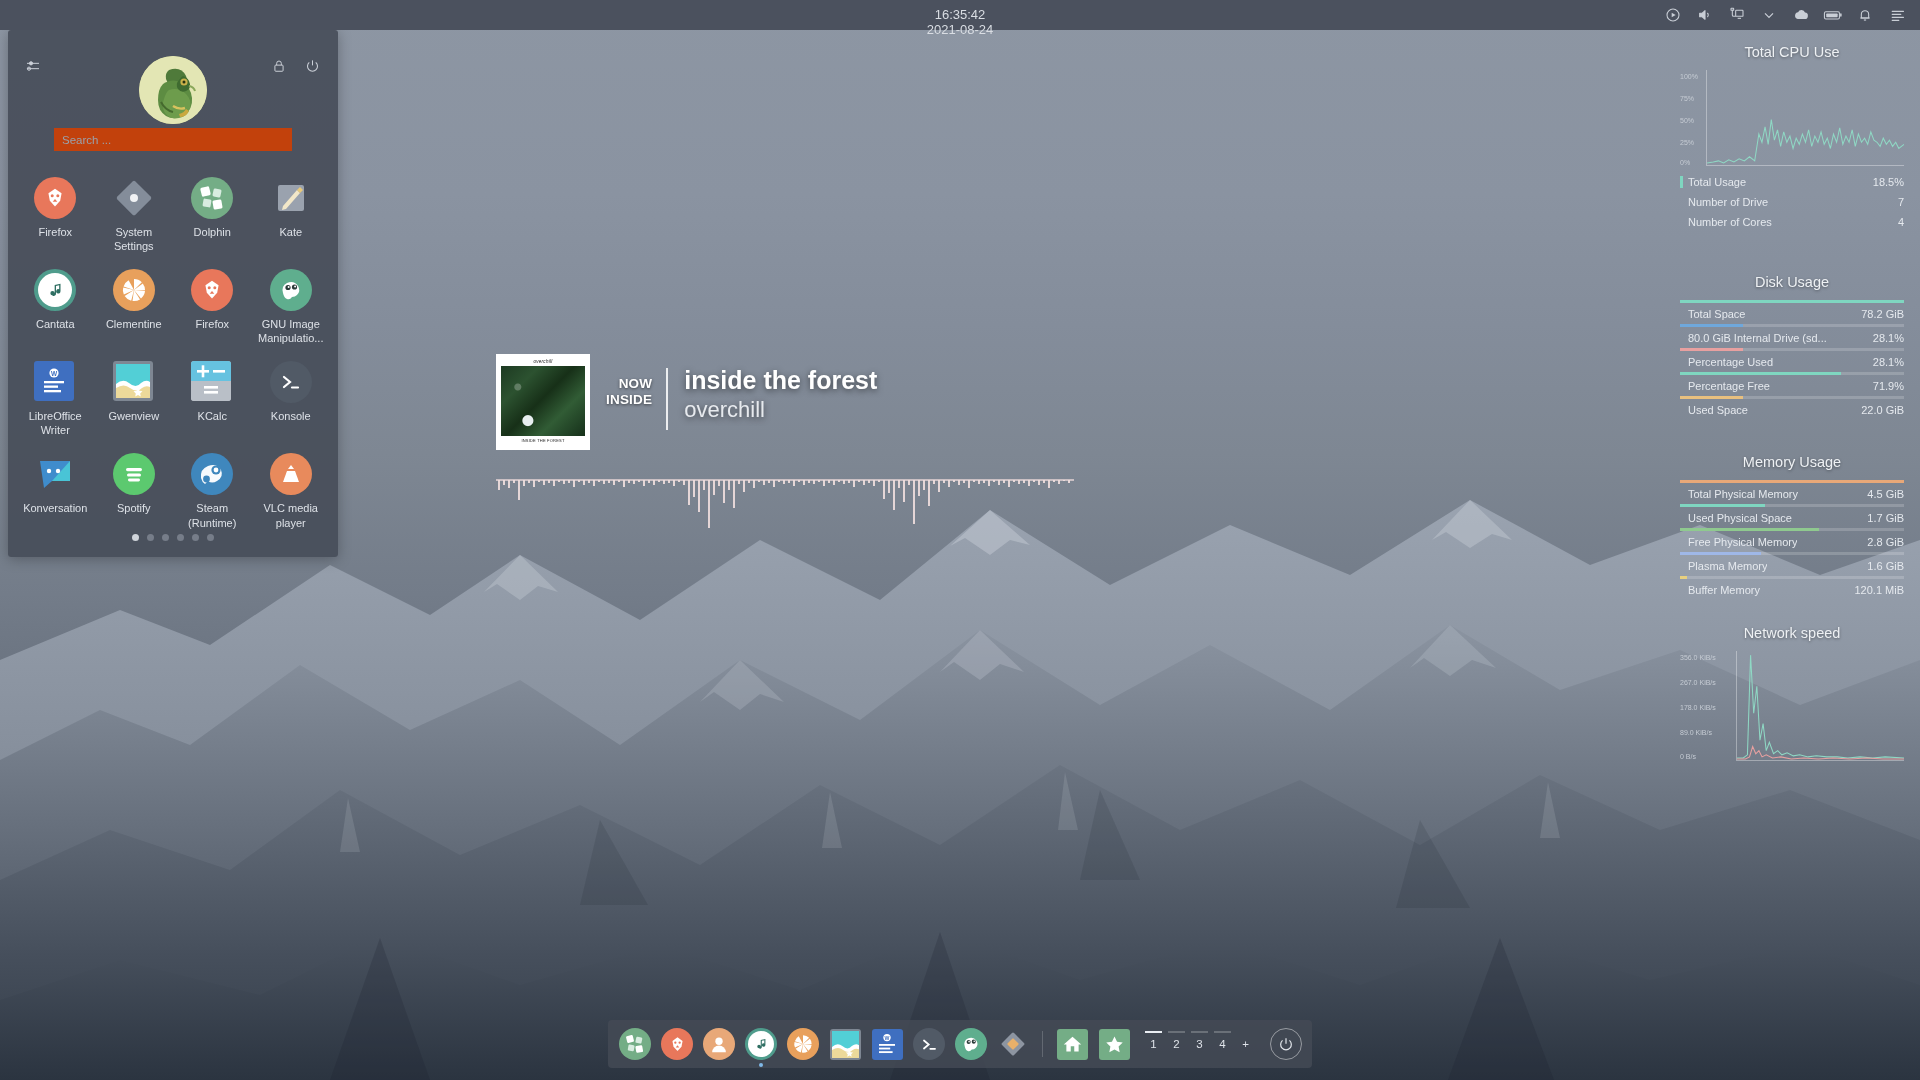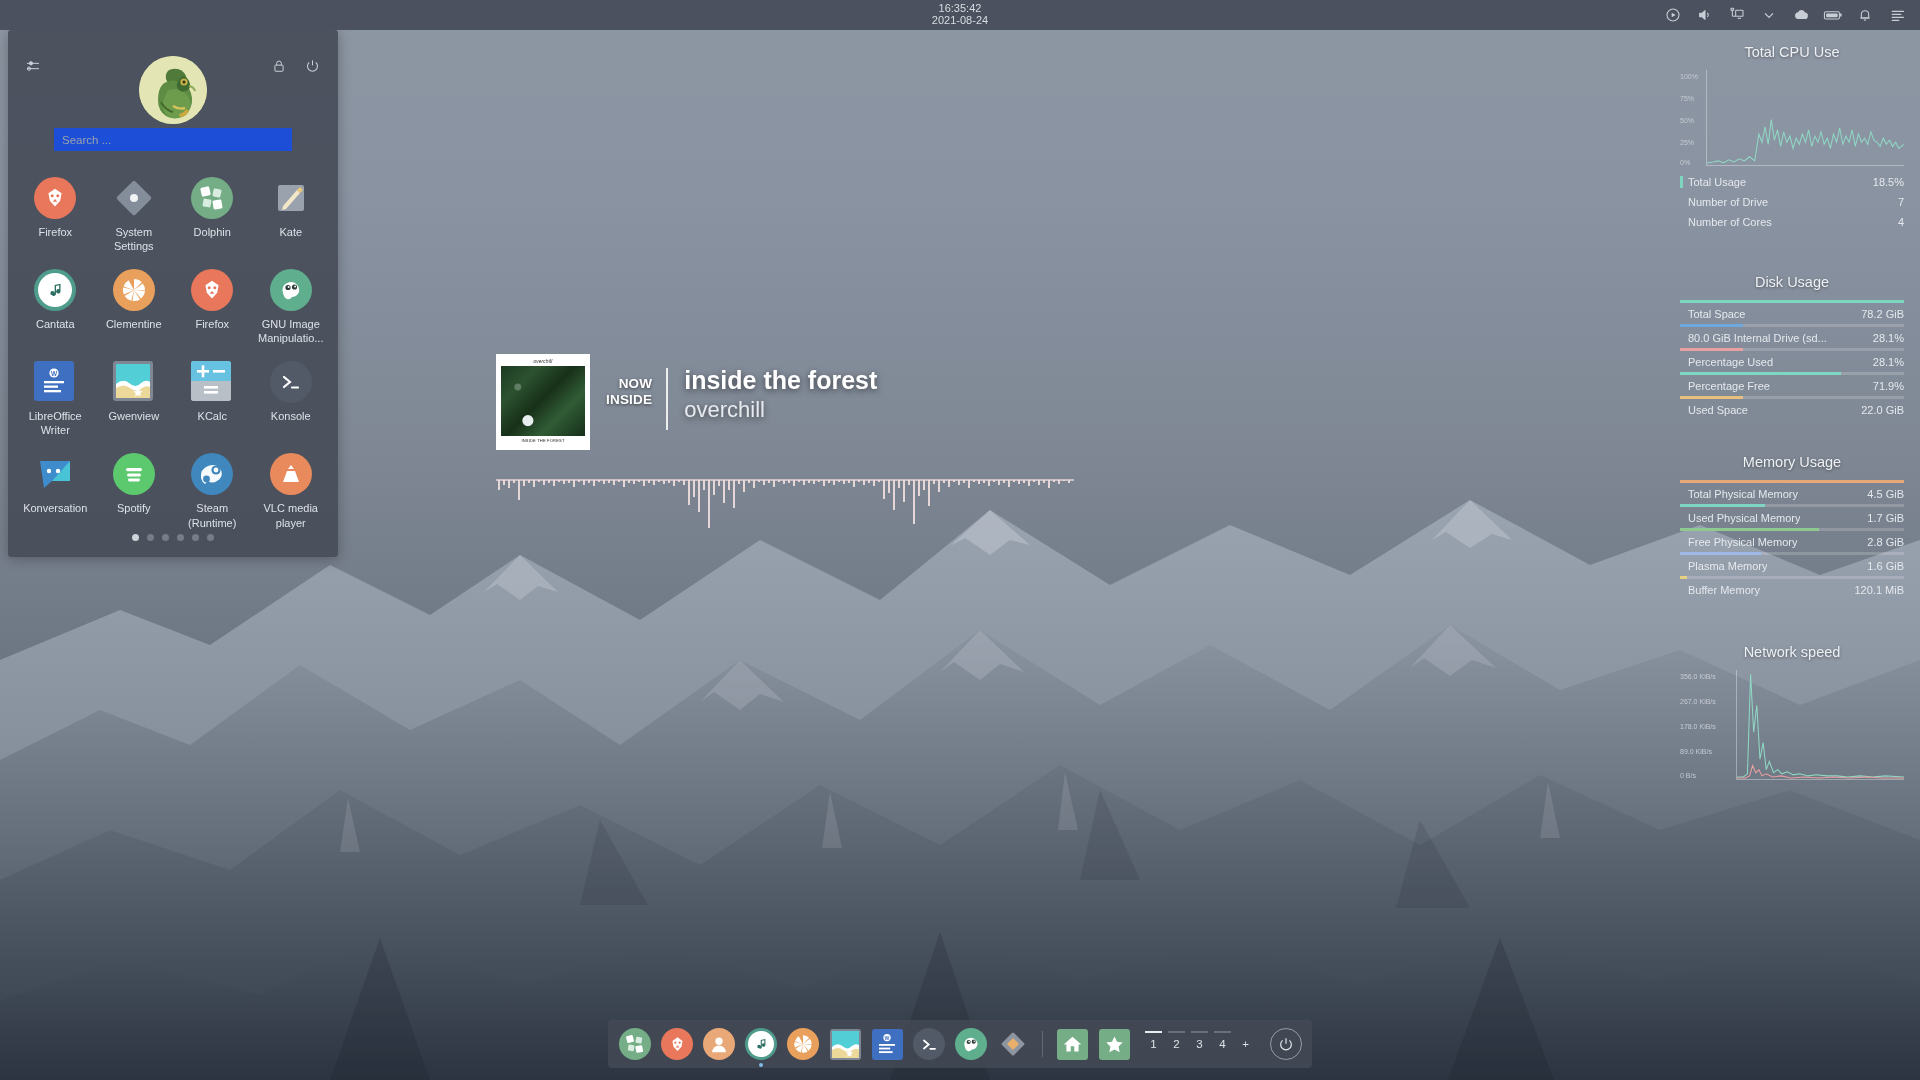--- a/index.html
+++ b/index.html
@@ -37,22 +37,22 @@
   .tb-search { width: 44px; display: flex; align-items: center; justify-content: center; }
   .tb-item {
     padding: 0 12px; height: 100%;
     display: flex; align-items: center;
     color: #d8dce2;
     white-space: nowrap;
   }
   .tb-item.app { font-weight: bold; padding-left: 6px; padding-right: 20px; }
   #clock {
     position: absolute; left: 50%; transform: translateX(-50%);
-    text-align: center; line-height: 1.12; font-size: 11px; color: #d9dde3;
-    top: 2px;
+    text-align: center; line-height: 1.12; font-size: 13px; color: #d9dde3;
+    top: 8px;
   }
   .tb-right {
     margin-left: auto; display: flex; align-items: center;
     height: 100%; padding-right: 8px; gap: 2px;
   }
   .tray-ico {
     width: 30px; height: 30px;
     display: flex; align-items: center; justify-content: center;
     color: #c9ced6;
   }
@@ -75,21 +75,21 @@
   #avatar {
     position: absolute; left: 50%; top: 26px; transform: translateX(-50%);
     width: 68px; height: 68px; border-radius: 50%;
     overflow: hidden;
     background: radial-gradient(circle at 50% 45%, #e8eab8 0%, #dfe2a6 45%, #c9cf8e 100%);
   }
   #avatar svg { display: block; }
   #searchwrap { padding: 0 46px; }
   #searchbox {
     width: 100%; height: 23px;
-    background: #1d4ed8; border: none; outline: none;
+    background: #c2410c; border: none; outline: none;
     color: #c2c7cf; font-size: 11.5px;
     padding: 0 8px;
     font-family: "Liberation Sans", sans-serif;
   }
   #searchbox::placeholder { color: #9aa1ab; }
   #appgrid {
     margin-top: 26px;
     display: grid;
     grid-template-columns: repeat(4, 1fr);
     row-gap: 16px;
@@ -902,21 +902,21 @@
       <div class="sm-row">
         <span class="nm">Total Physical Memory</span>
         <span class="vl">4.5 GiB</span>
       </div>
     </div>
     <div>
       <div class="sm-bar">
           <i style="width:38%;background:#7fd6c0"></i>
         </div>
       <div class="sm-row">
-        <span class="nm">Used Physical Memory</span>
+        <span class="nm">Used Physical Space</span>
         <span class="vl">1.7 GiB</span>
       </div>
     </div>
     <div>
       <div class="sm-bar">
           <i style="width:62%;background:#8fc98f"></i>
         </div>
       <div class="sm-row">
         <span class="nm">Free Physical Memory</span>
         <span class="vl">2.8 GiB</span>
@@ -935,21 +935,21 @@
       <div class="sm-bar">
           <i style="width:3%;background:#e8d07f"></i>
         </div>
       <div class="sm-row">
         <span class="nm">Buffer Memory</span>
         <span class="vl">120.1 MiB</span>
       </div>
     </div>
   </div>
 
-  <div class="sm-title" style="margin-top:44px">Network speed</div>
+  <div class="sm-title" style="margin-top:25px">Network speed</div>
   <div id="netchart">
     <div class="yl" style="top:5%">356.0 KiB/s</div>
     <div class="yl" style="top:28%">267.0 KiB/s</div>
     <div class="yl" style="top:51%">178.0 KiB/s</div>
     <div class="yl" style="top:74%">89.0 KiB/s</div>
     <div class="yl" style="top:95%">0 B/s</div>
     <div class="plot">
       <svg viewBox="0 0 160 105" preserveAspectRatio="none">
         <polyline fill="none" stroke="#8fd8c4" stroke-width="1" points="0,103 6,103 10,100 13,4 16,60 19,34 22,86 25,70 28,96 31,88
                   35,99 39,96 43,100 48,98 54,101 60,100 68,102 76,101 86,102 96,102

